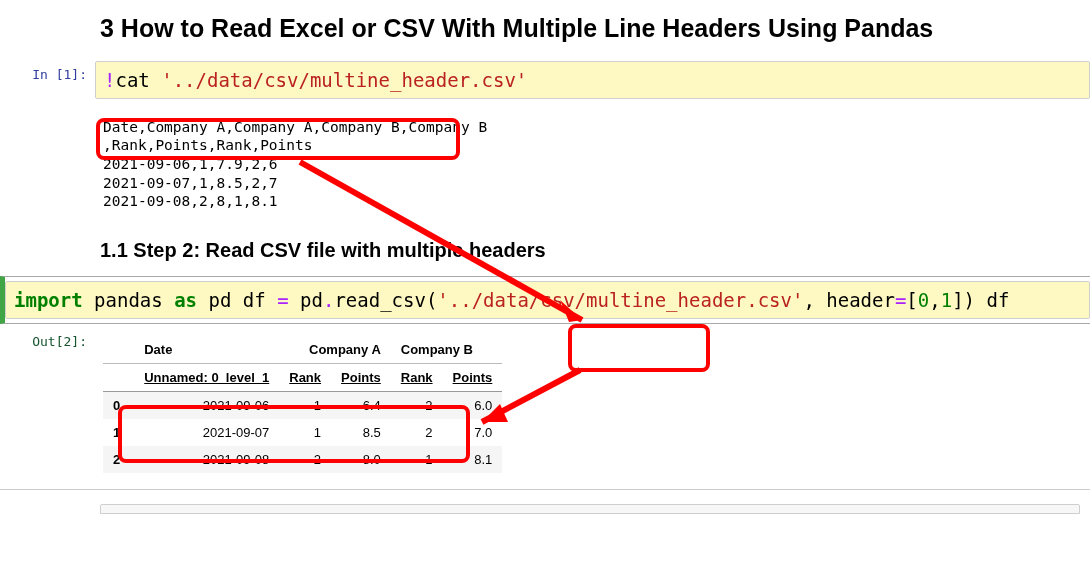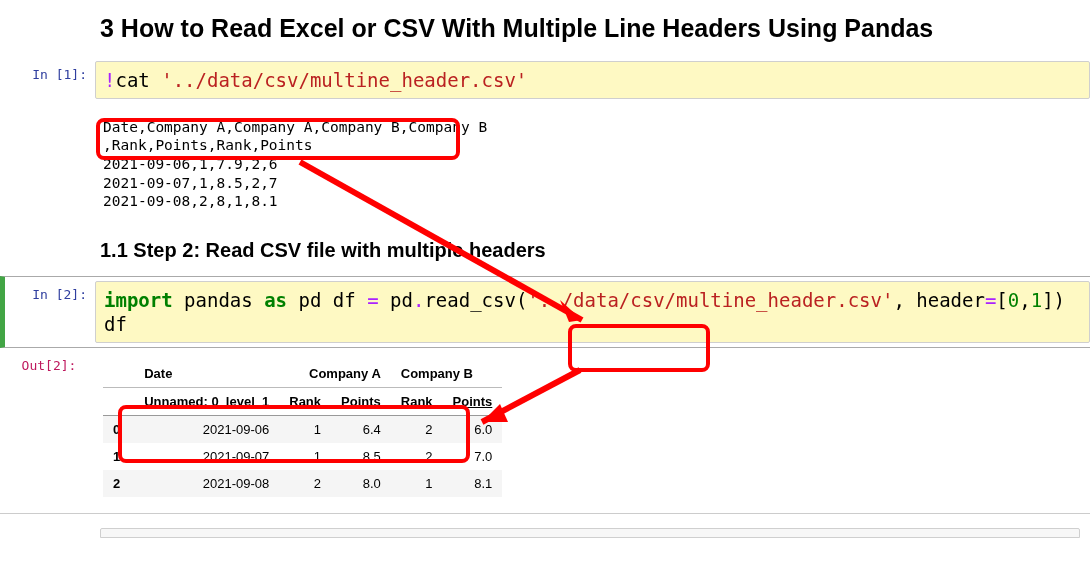--- a/index.html
+++ b/index.html
@@ -33,21 +33,21 @@
   }
   .prompt {
     width: 95px;
     flex: 0 0 95px;
     text-align: right;
     padding: 6px 8px 6px 6px;
     font-family: "DejaVu Sans Mono", Menlo, Consolas, monospace;
     font-size: 13px;
   }
   .prompt-in { color: #303F9F; }
-  .prompt-out { color: #be185d; text-align: center; }
+  .prompt-out { color: #14532d; }
   .prompt-sel .prompt { width: 90px; flex: 0 0 90px; }
   .content {
     flex: 1;
     min-width: 0;
   }
   .code-input {
     background: #fef9c3;
     border: 1px solid #cfcfcf;
     border-radius: 2px;
     padding: 6px 8px;
@@ -124,21 +124,20 @@
 <span>,Rank,Points,Rank,Points</span>
 <span>2021-09-06,1,7.9,2,6</span>
 <span>2021-09-07,1,8.5,2,7</span>
 <span>2021-09-08,2,8,1,8.1</span></div>
   </div>
 </div>
 
 <h2 class="sub-title">1.1  Step 2: Read CSV file with multiple headers</h2>
 
 <div class="cell cell-sel prompt-sel">
-  <div class="prompt prompt-in">In [2]:</div>
   <div class="content">
     <div class="code-input"><span class="tok-kw">import</span><span> pandas </span><span class="tok-kw">as</span><span> pd</span>
 
 <span>df </span><span class="tok-op">=</span><span> pd</span><span class="tok-op">.</span><span>read_csv(</span><span class="tok-str">'../data/csv/multine_header.csv'</span><span>, header</span><span class="tok-op">=</span><span>[</span><span class="tok-num">0</span><span>,</span><span class="tok-num">1</span><span>])</span>
 <span>df</span></div>
   </div>
 </div>
 
 <div class="cell prompt-sel" style="border-left:5px solid transparent;">
   <div class="prompt prompt-out">Out[2]:</div>

